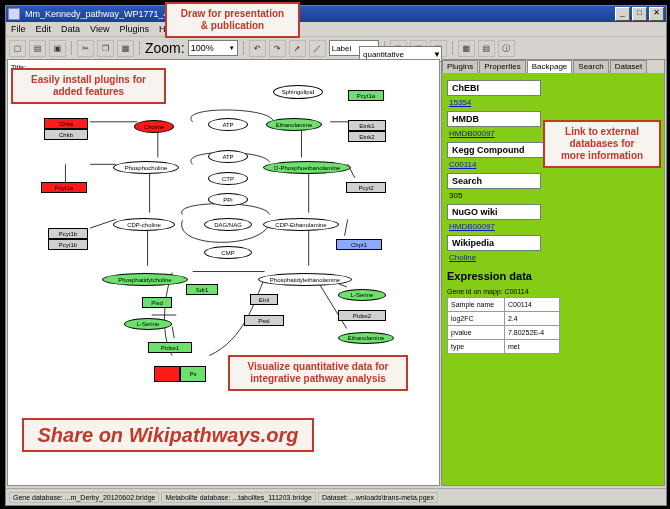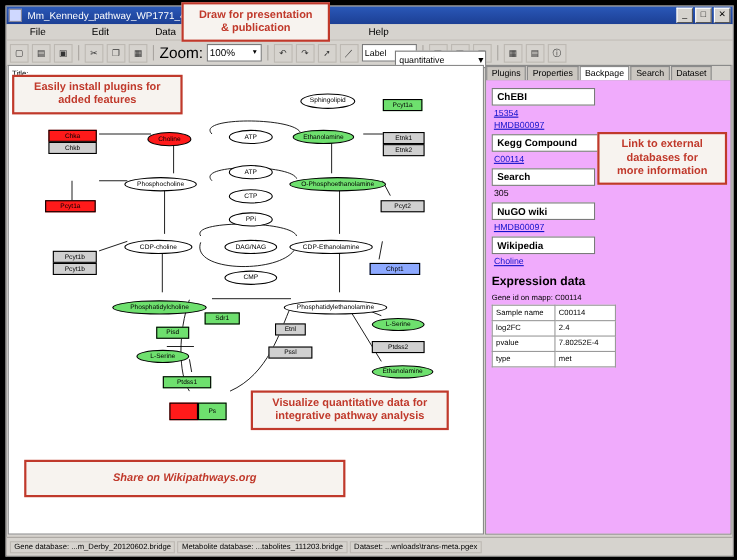--- a/index.html
+++ b/index.html
@@ -5,37 +5,37 @@
   html,body{margin:0;padding:0;background:#000;}
   body{width:670px;height:509px;overflow:hidden;font-family:"Liberation Sans",sans-serif;}
   .app{position:absolute;left:5px;top:5px;width:660px;height:499px;background:#d6d3ce;border:1px solid #808080;}
   
   .titlebar{height:16px;background:linear-gradient(#2a58b8,#1c3f94);display:flex;align-items:center;padding:0 2px;}
   .titlebar .tlabel{color:#fff;font-size:9px;white-space:nowrap;overflow:hidden;padding-left:2px;flex:1;}
   .winbtns{display:flex;gap:2px;}
   .winbtn{width:13px;height:12px;background:#d6d3ce;border:1px solid #fff;border-right-color:#555;border-bottom-color:#555;font-size:8px;line-height:10px;text-align:center;color:#000;}
   
   .menubar{height:14px;background:#d6d3ce;display:flex;align-items:center;font-size:9px;border-bottom:1px solid #bdb9b3;}
-  .menubar span{padding:0 21px;}
+  .menubar span{padding:0 5px;}
   
   .toolbar{height:20px;background:#d6d3ce;display:flex;align-items:center;gap:3px;padding:1px 3px;border-bottom:1px solid #a9a5a0;font-size:9px;}
   .tbtn{width:15px;height:15px;background:#d6d3ce;border:1px solid #bdb9b3;display:flex;align-items:center;justify-content:center;font-size:8px;color:#333;}
   .zoomsel{height:14px;width:46px;background:#fff;border:1px solid #7a7a7a;font-size:9px;padding-left:2px;display:flex;align-items:center;justify-content:space-between;}
   .zoomsel .arw{font-size:6px;padding-right:2px;}
   .sep{width:1px;height:14px;background:#a9a5a0;margin:0 2px;}
   .labelsel{height:14px;width:46px;background:#fff;border:1px solid #7a7a7a;font-size:8px;padding-left:2px;display:flex;align-items:center;justify-content:space-between;}
   .vissel{position:absolute;right:224px;top:40px;width:78px;height:14px;background:#fff;border:1px solid #7a7a7a;font-size:8px;display:flex;align-items:center;justify-content:space-between;padding-left:3px;}
   
   .content{position:absolute;left:0;top:52px;right:0;bottom:18px;display:flex;}
   .canvas{position:relative;flex:1;background:#fff;border:1px solid #8a8a8a;margin:1px;overflow:hidden;}
   .sidepanel{width:222px;background:#d6d3ce;border:1px solid #8a8a8a;margin:1px 1px 1px 0;position:relative;}
   .tabs{display:flex;font-size:8px;height:13px;background:#d6d3ce;border-bottom:1px solid #8a8a8a;}
   .tab{padding:1px 4px;border:1px solid #8a8a8a;border-bottom:none;background:#cac6c0;margin-right:1px;}
   .tab.active{background:#fff;}
-  .panelbody{position:absolute;left:0;right:0;top:13px;bottom:0;background:#f0abfc;overflow:hidden;padding:3px 5px;}
+  .panelbody{position:absolute;left:0;right:0;top:13px;bottom:0;background:#84cc16;overflow:hidden;padding:3px 5px;}
   .secbox{background:#fff;border:1px solid #7a7a7a;font-size:9px;font-weight:bold;padding:2px 4px;margin-top:4px;width:84px;}
   .lnk{color:#1111cc;text-decoration:underline;font-size:8px;margin:2px 0 0 2px;display:block;}
   .plain{font-size:8px;margin:2px 0 0 2px;}
   .exprhdr{font-size:11px;font-weight:bold;margin-top:8px;}
   .genelbl{font-size:7px;margin-top:6px;}
   table.expr{border-collapse:collapse;margin-top:2px;font-size:7px;background:#fff;}
   table.expr td{border:1px solid #9a9a9a;padding:1px 3px;height:11px;}
   table.expr td.c1{width:50px;}
   table.expr td.c2{width:48px;}
   
@@ -46,21 +46,21 @@
   
   .node{position:absolute;font-size:6px;text-align:center;color:#000;border:1px solid #000;box-sizing:border-box;display:flex;align-items:center;justify-content:center;}
   .ell{border-radius:50%;background:#fff;}
   .rect{background:#d0d0d0;}
   .green{background:#6ee06e;}
   .red{background:#ff1a1a;}
   .blue{background:#8da9ff;}
   svg.wires{position:absolute;left:0;top:0;width:100%;height:100%;}
   
   .callout{position:absolute;background:#f7f3ef;border:2px solid #c0392b;color:#c0392b;font-weight:bold;text-align:center;font-size:10px;padding:4px 6px;box-sizing:border-box;line-height:12px;}
-  .callout.big{font-size:10px;font-style:italic;text-align:right;}
+  .callout.big{font-size:20px;font-style:italic;text-align:right;}
   .arrowbar{position:absolute;height:10px;background:#ffe400;border:2px solid #c0392b;}
 </style>
 </head>
 <body>
 
 <div class="app">
 
   <div class="titlebar">
     <span style="width:10px;height:10px;background:#cfd8ff;border:1px solid #889;display:inline-block;margin-right:3px;"></span>
     <div class="tlabel">Mm_Kennedy_pathway_WP1771_45176.gpml</div>
@@ -205,20 +205,21 @@
         <div class="tab">Properties</div>
         <div class="tab active">Backpage</div>
         <div class="tab">Search</div>
         <div class="tab">Dataset</div>
       </div>
       <div class="panelbody">
 
         <div class="secbox">ChEBI</div>
         <a class="lnk" href="#">15354</a>
 
+        <div class="secbox">HMDB</div>
         <a class="lnk" href="#">HMDB00097</a>
 
         <div class="secbox" style="width:92px;">Kegg Compound</div>
         <a class="lnk" href="#">C00114</a>
 
         <div class="secbox">Search</div>
         <div class="plain">305</div>
 
         <div class="secbox">NuGO wiki</div>
         <a class="lnk" href="#">HMDB00097</a>

